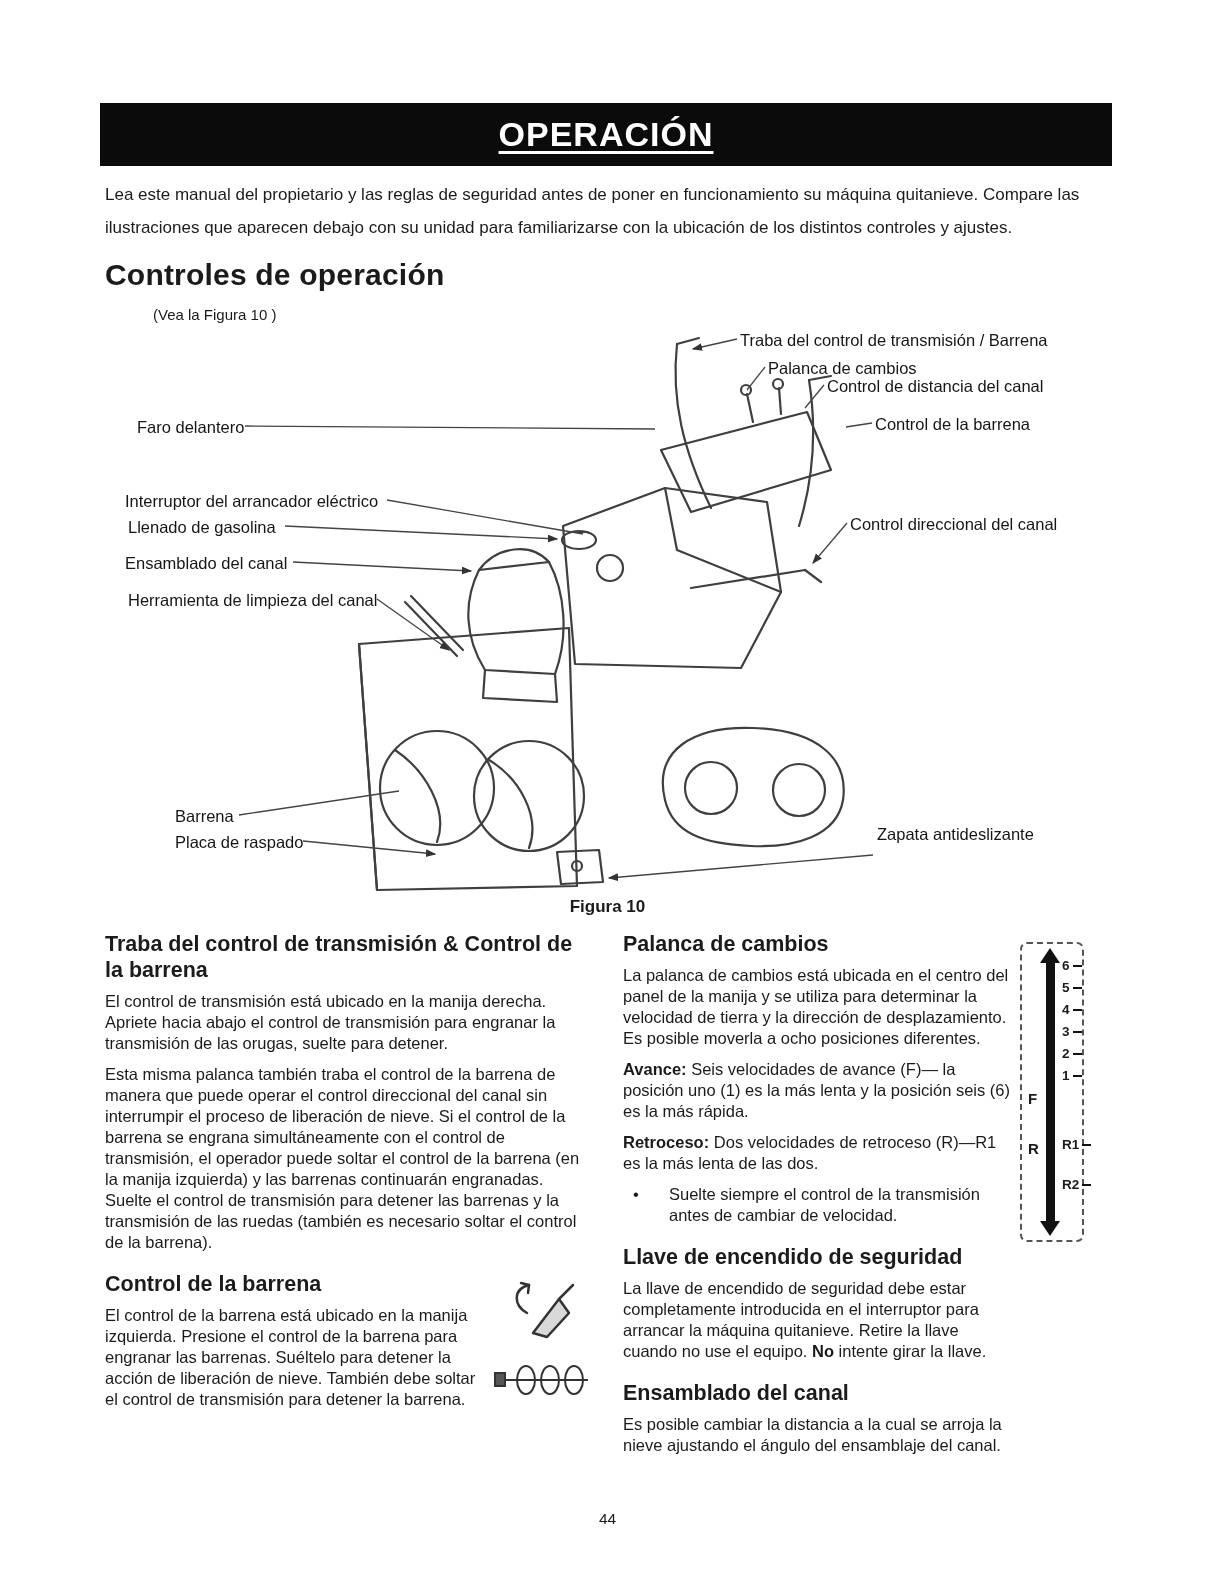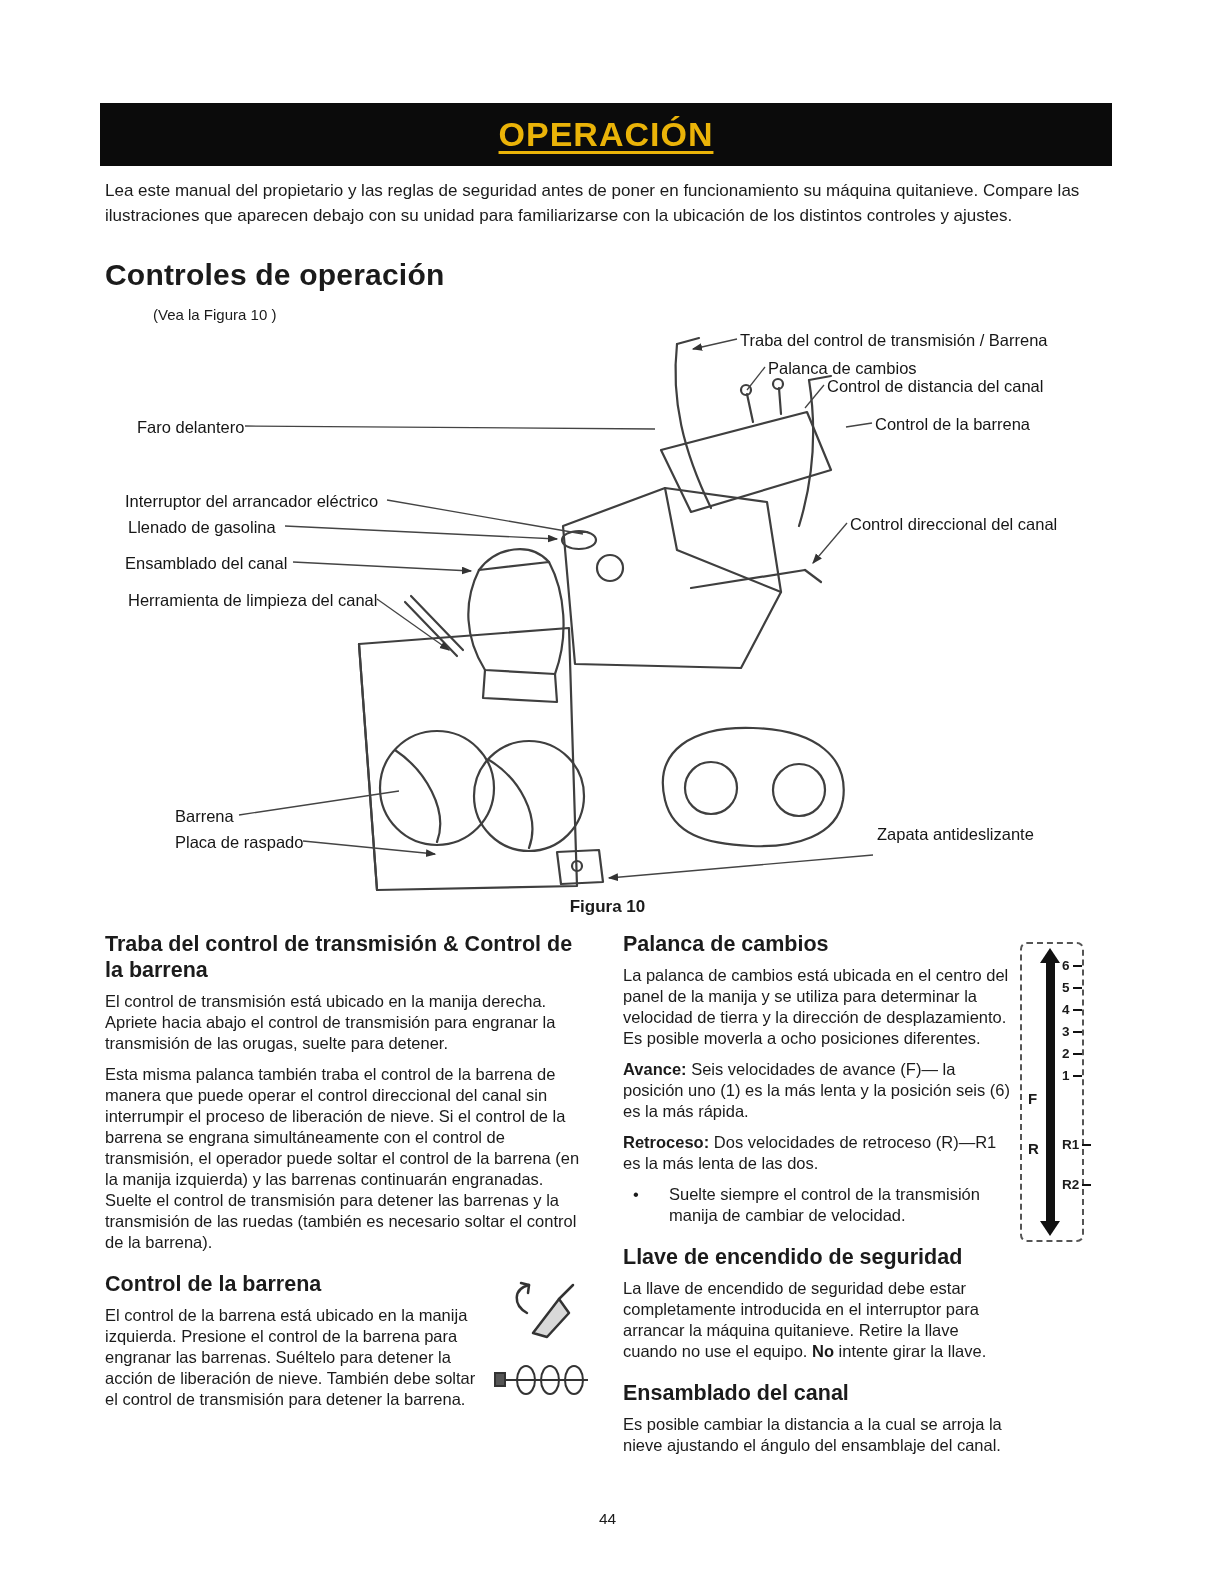--- a/index.html
+++ b/index.html
@@ -4,26 +4,26 @@
 <style>
   * { box-sizing: border-box; margin: 0; padding: 0; }
   html,body { background:#e8e8e8; }
   body { font-family: "Liberation Sans", sans-serif; color:#1b1b1b; }
   .page {
     position: relative; width: 1212px; height: 1574px;
     background: #ffffff; margin: 0 auto; overflow: hidden;
   }
   .banner {
     position:absolute; left:100px; top:103px; width:1012px; height:63px;
-    background:#0b0b0b; color:#eab308; display:flex; align-items:center; justify-content:center;
+    background:#0b0b0b; color:#ffffff; display:flex; align-items:center; justify-content:center;
   }
   .banner span { font-size:34px; font-weight:bold; letter-spacing:1px; text-decoration:underline; text-underline-offset:5px; }
   .intro {
     position:absolute; left:105px; top:178px; width:1002px;
-    font-size:17px; line-height:25px;
+    font-size:17px; line-height:33px;
   }
   .section-title {
     position:absolute; left:105px; top:258px;
     font-size:30px; font-weight:bold; letter-spacing:0.2px;text-align:center;
   }
   .fig-ref { position:absolute; left:105px; top:306px; font-size:15px;margin-left:48px; }
   .diagram { position:absolute; left:105px; top:330px; width:1005px; height:566px; }
   .diagram svg.machine-art { position:absolute; left:0; top:0; }
   .dlabel { position:absolute; font-size:16.5px; white-space:nowrap; color:#161616; }
   .fig-caption {
@@ -174,21 +174,21 @@
       </div>
     </div>
   </div>
 
   <div class="col col-right">
     <h2>Palanca de cambios</h2>
     <p>La palanca de cambios está ubicada en el centro del panel de la manija y se utiliza para determinar la velocidad de tierra y la dirección de desplazamiento. Es posible moverla a ocho posiciones diferentes.</p>
     <p><strong>Avance:</strong><span> Seis velocidades de avance (F)— la posición uno (1) es la más lenta y la posición seis (6) es la más rápida.</span></p>
     <p><strong>Retroceso:</strong><span> Dos velocidades de retroceso (R)—R1 es la más lenta de las dos.</span></p>
     <div class="bullet">
-      <span>Suelte siempre el control de la transmisión manija de cambiar de velocidad.</span>
+      <span>Suelte siempre el control de la transmisión antes de cambiar de velocidad.</span>
     </div>
     <h2 class="spaced">Llave de encendido de seguridad</h2>
     <p><span>La llave de encendido de seguridad debe estar completamente introducida en el interruptor para arrancar la máquina quitanieve. Retire la llave cuando no use el equipo. </span><strong>No</strong><span> intente girar la llave.</span></p>
     <h2 class="spaced">Ensamblado del canal</h2>
     <p>Es posible cambiar la distancia a la cual se arroja la nieve ajustando el ángulo del ensamblaje del canal.</p>
   </div>
 
   <div class="shift-box">
     <div class="arrow-up"></div>
     <div class="shift-shaft"></div>

